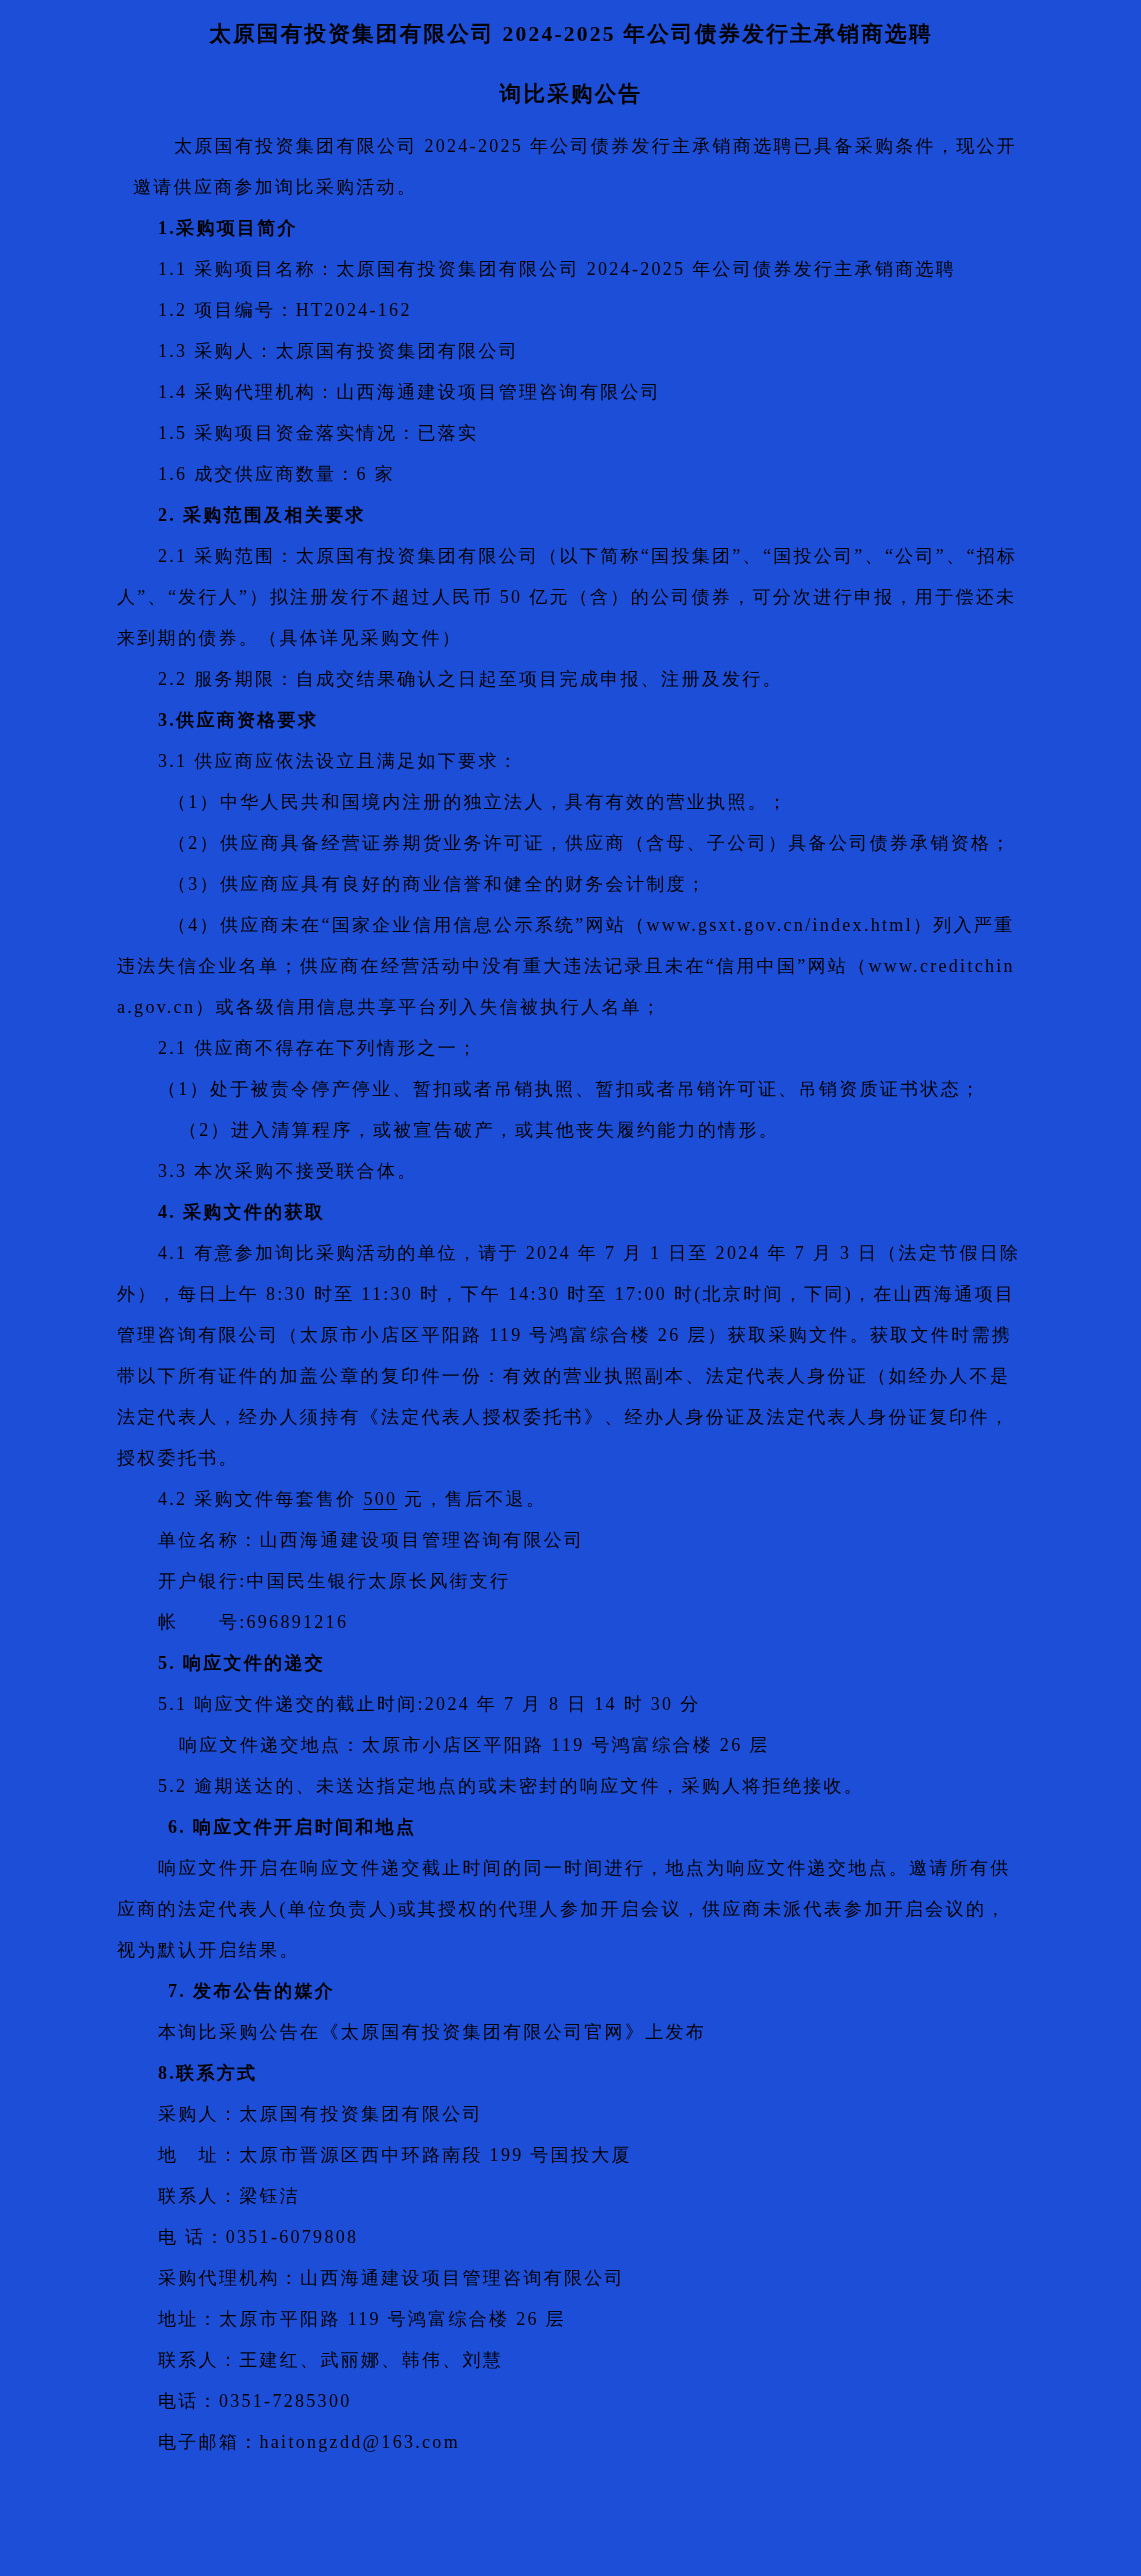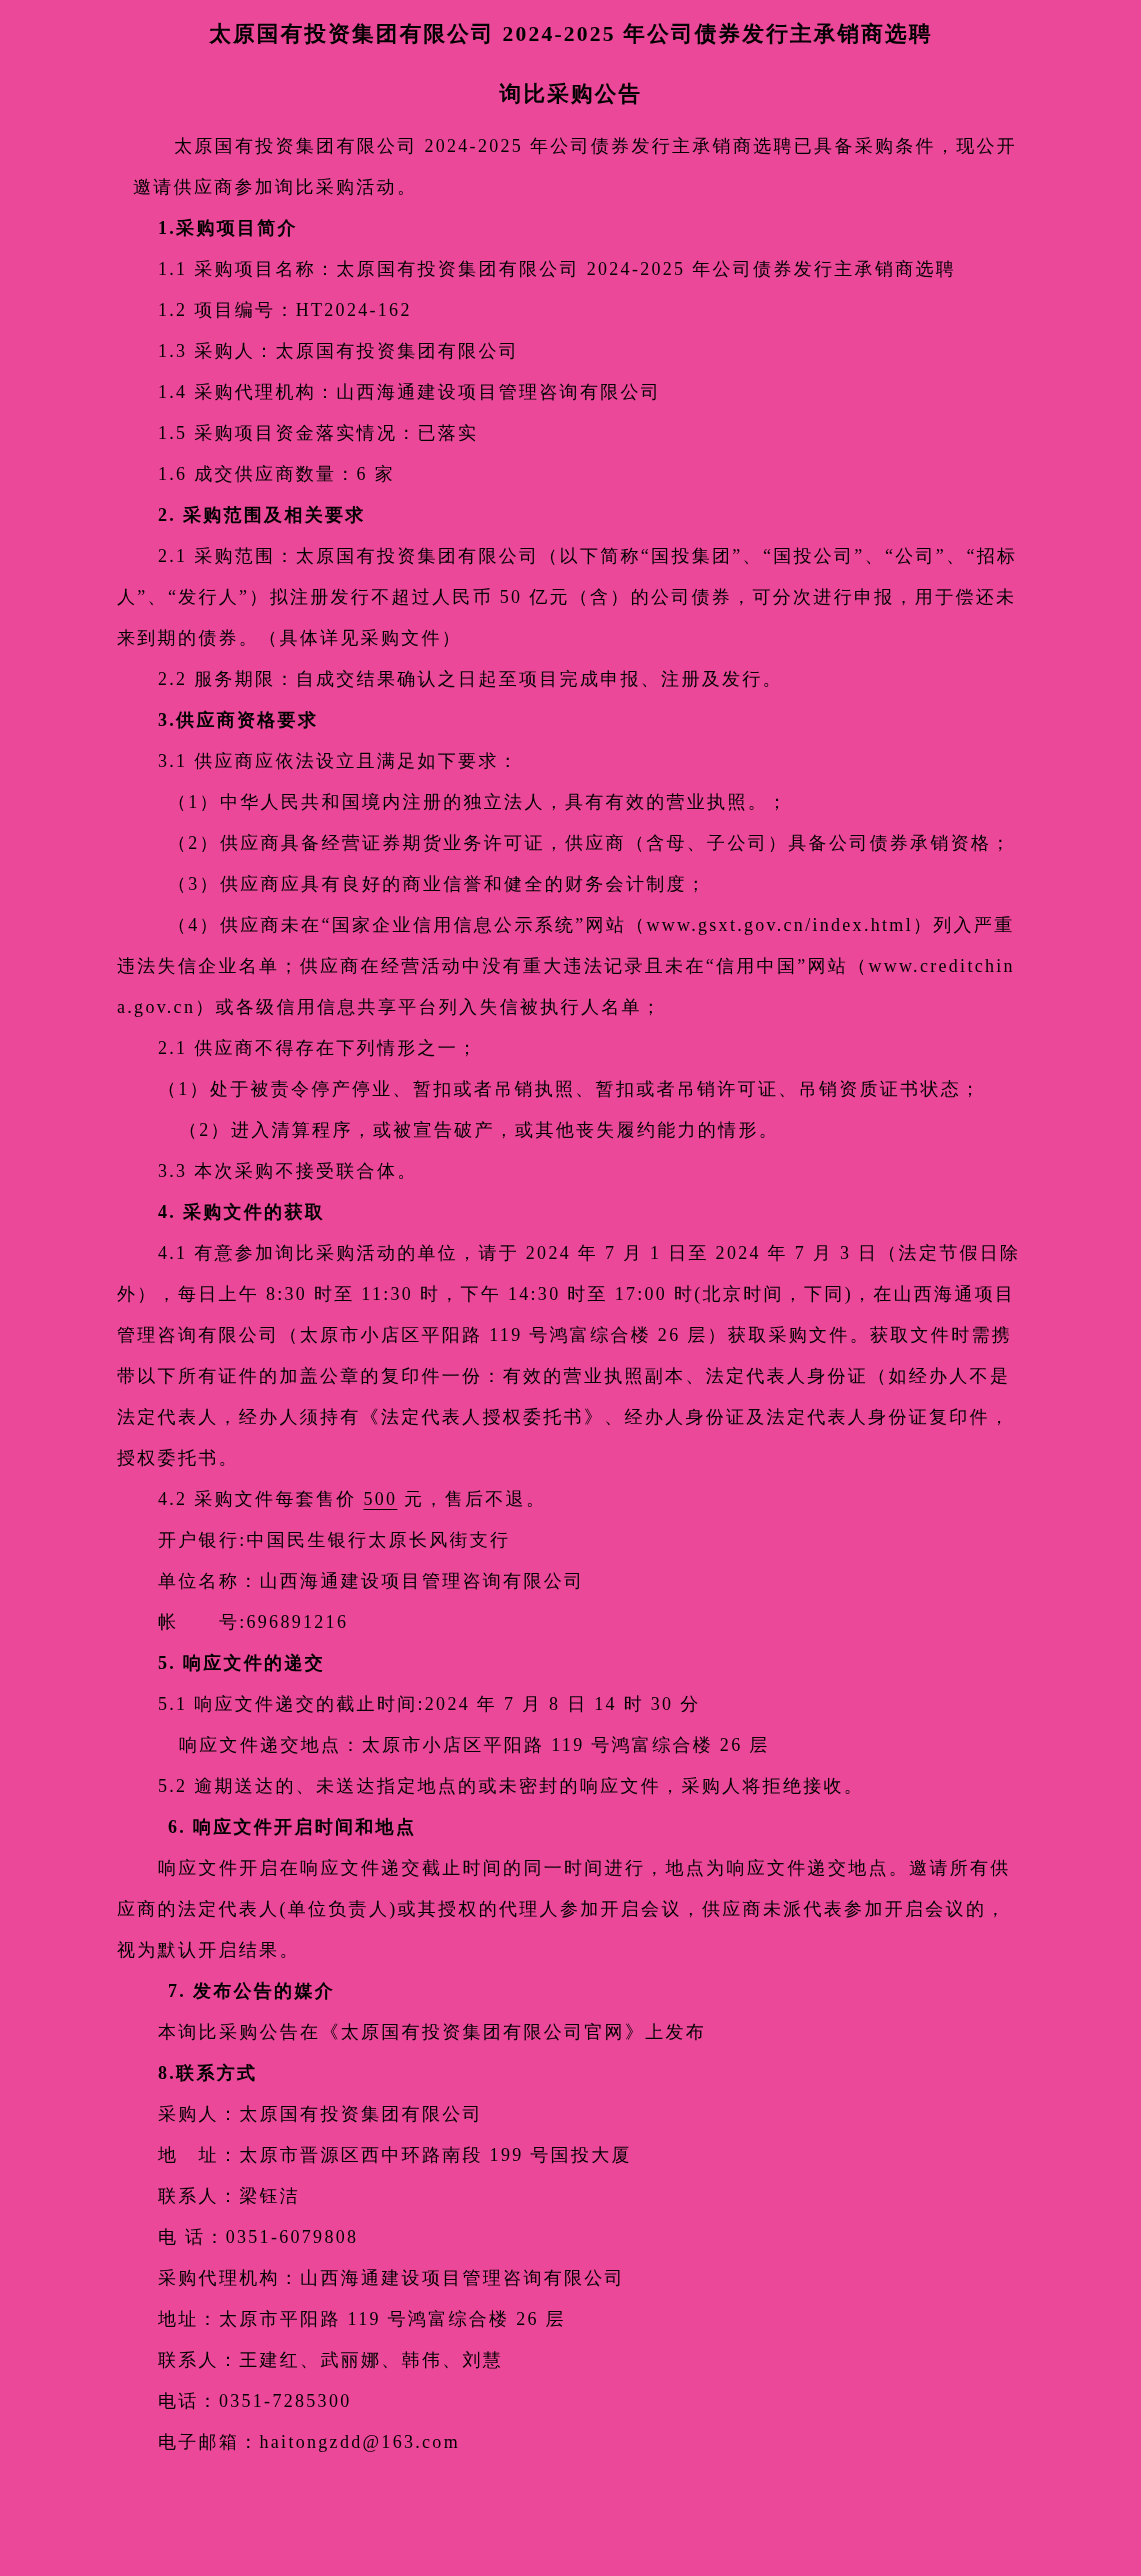--- a/index.html
+++ b/index.html
@@ -5,21 +5,21 @@
   html, body {
     margin: 0;
     padding: 0;
     background: #ffffff;
   }
   .page {
     position: relative;
     width: 1142px;
     height: 2576px;
     margin: 0 auto;
-    background: #ec4899;
+    background: #1d4ed8;
     color: #000000;
     font-family: "Liberation Serif", "DejaVu Serif", serif;
     box-sizing: border-box;
     padding: 4.3px 117px 0 117px;
     overflow: hidden;
   }
   .doc-title {
     font-size: 21.6px;
     font-weight: 700;
     line-height: 60px;
@@ -67,22 +67,22 @@
       <div class="block para" style="text-indent: 51px;">（2）供应商具备经营证券期货业务许可证，供应商（含母、子公司）具备公司债券承销资格；</div>
       <div class="block para" style="text-indent: 51px;">（3）供应商应具有良好的商业信誉和健全的财务会计制度；</div>
       <div class="block para" style="text-indent: 51px;">（4）供应商未在“国家企业信用信息公示系统”网站（www.gsxt.gov.cn/index.html）列入严重违法失信企业名单；供应商在经营活动中没有重大违法记录且未在“信用中国”网站（www.creditchina.gov.cn）或各级信用信息共享平台列入失信被执行人名单；</div>
       <div class="block para" style="text-indent: 41px;">2.1 供应商不得存在下列情形之一；</div>
       <div class="block para" style="text-indent: 41px;">（1）处于被责令停产停业、暂扣或者吊销执照、暂扣或者吊销许可证、吊销资质证书状态；</div>
       <div class="block para" style="text-indent: 62px;">（2）进入清算程序，或被宣告破产，或其他丧失履约能力的情形。</div>
       <div class="block para" style="text-indent: 41px;">3.3 本次采购不接受联合体。</div>
       <div class="block heading" style="text-indent: 41px;">4. 采购文件的获取</div>
       <div class="block para" style="text-indent: 41px;">4.1 有意参加询比采购活动的单位，请于 2024 年 7 月 1 日至 2024 年 7 月 3 日（法定节假日除外），每日上午 8:30 时至 11:30 时，下午 14:30 时至 17:00 时(北京时间，下同)，在山西海通项目管理咨询有限公司（太原市小店区平阳路 119 号鸿富综合楼 26 层）获取采购文件。获取文件时需携带以下所有证件的加盖公章的复印件一份：有效的营业执照副本、法定代表人身份证（如经办人不是法定代表人，经办人须持有《法定代表人授权委托书》、经办人身份证及法定代表人身份证复印件，授权委托书。</div>
       <div class="block para" style="text-indent: 41px;">4.2 采购文件每套售价 <u>500</u> 元，售后不退。</div>
+      <div class="block para" style="text-indent: 41px;">单位名称：山西海通建设项目管理咨询有限公司</div>
       <div class="block para" style="text-indent: 41px;">开户银行:中国民生银行太原长风街支行</div>
-      <div class="block para" style="text-indent: 41px;">单位名称：山西海通建设项目管理咨询有限公司</div>
       <div class="block para" style="text-indent: 41px;">帐　　号:696891216</div>
       <div class="block heading" style="text-indent: 41px;">5. 响应文件的递交</div>
       <div class="block para" style="text-indent: 41px;">5.1 响应文件递交的截止时间:2024 年 7 月 8 日 14 时 30 分</div>
       <div class="block para" style="text-indent: 62px;">响应文件递交地点：太原市小店区平阳路 119 号鸿富综合楼 26 层</div>
       <div class="block para" style="text-indent: 41px;">5.2 逾期送达的、未送达指定地点的或未密封的响应文件，采购人将拒绝接收。</div>
       <div class="block heading" style="text-indent: 51px;">6. 响应文件开启时间和地点</div>
       <div class="block para" style="text-indent: 41px;">响应文件开启在响应文件递交截止时间的同一时间进行，地点为响应文件递交地点。邀请所有供应商的法定代表人(单位负责人)或其授权的代理人参加开启会议，供应商未派代表参加开启会议的，视为默认开启结果。</div>
       <div class="block heading" style="text-indent: 51px;">7. 发布公告的媒介</div>
       <div class="block para" style="text-indent: 41px;">本询比采购公告在《太原国有投资集团有限公司官网》上发布</div>
       <div class="block heading" style="text-indent: 41px;">8.联系方式</div>

